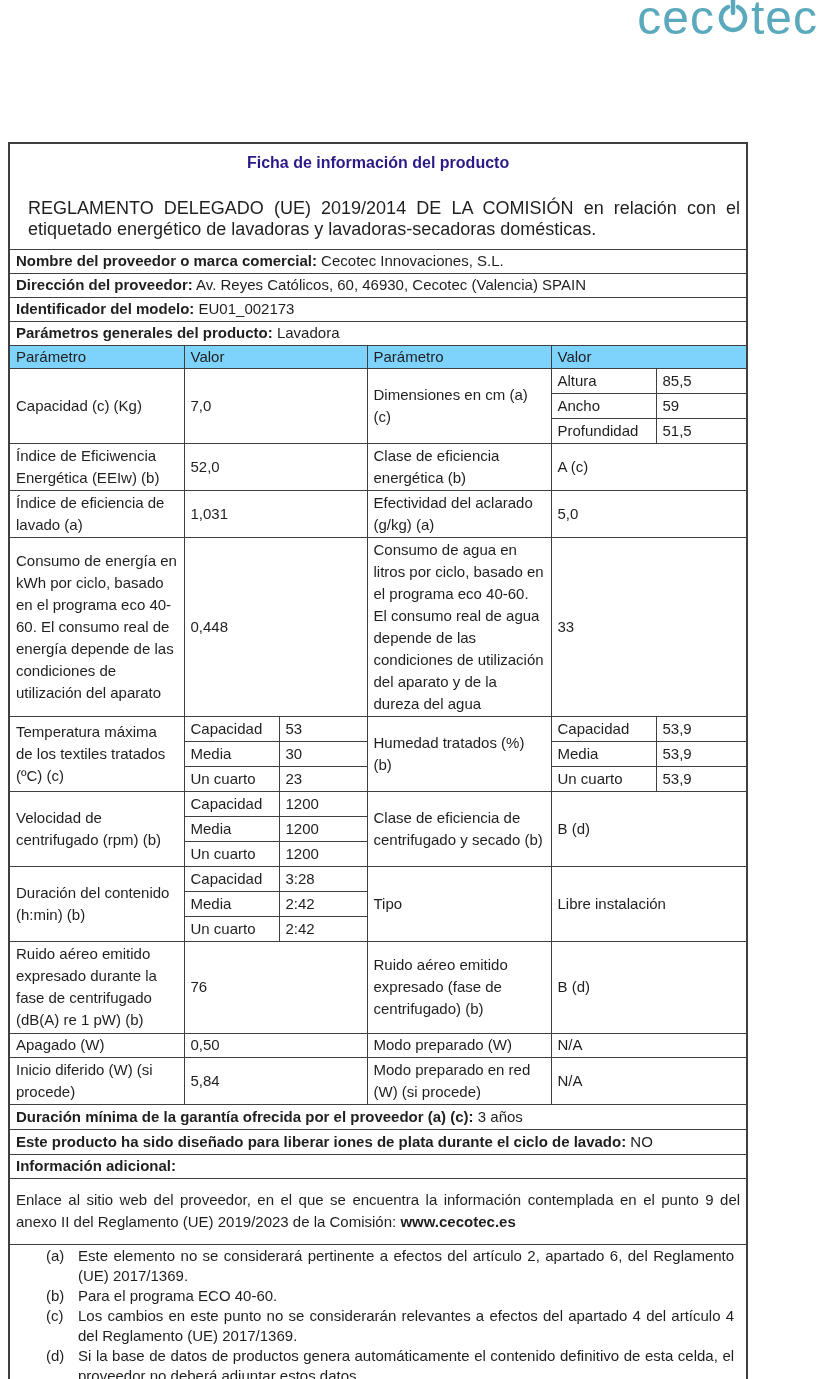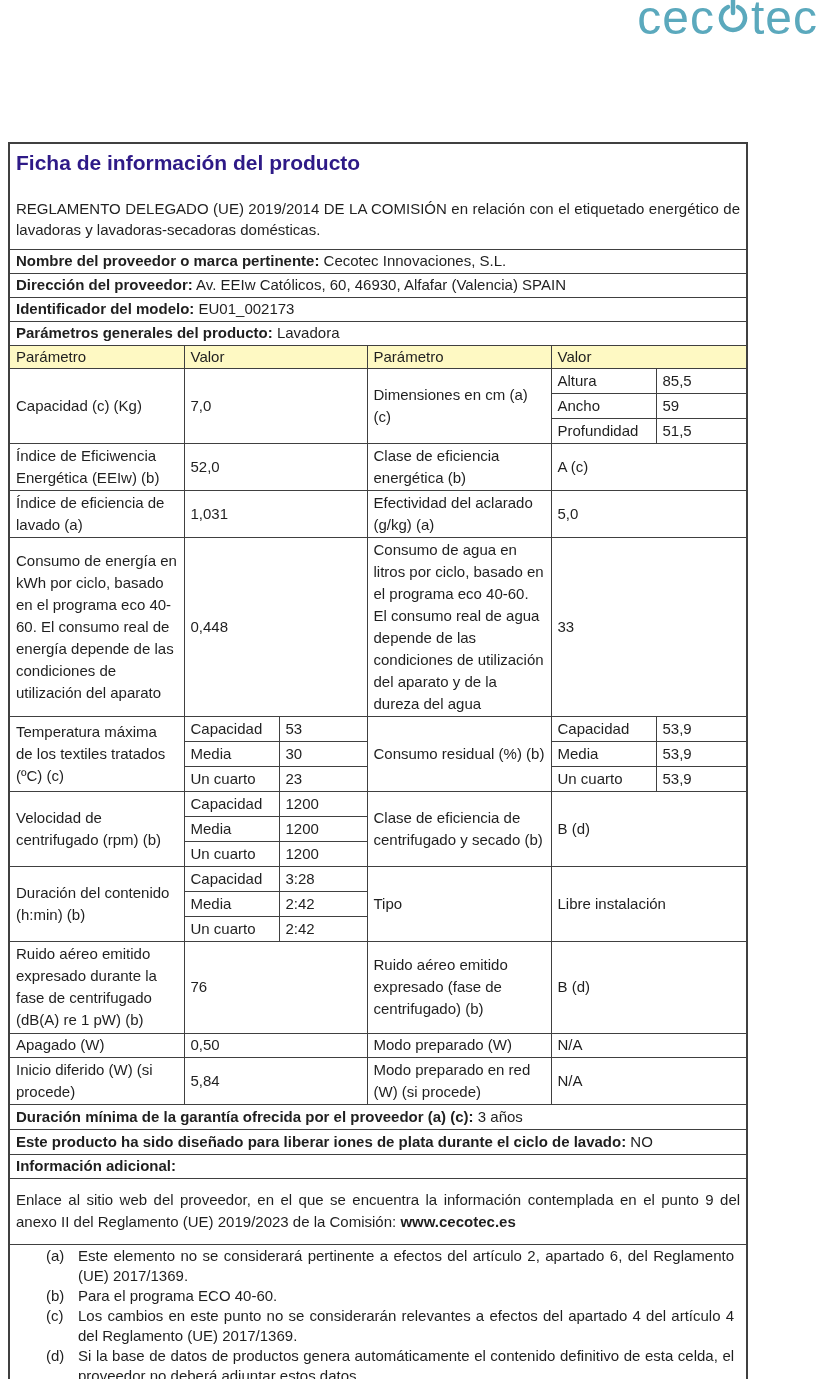--- a/index.html
+++ b/index.html
@@ -30,27 +30,27 @@
   table.fiche td {
     border: 1px solid #404040;
     padding: 1px 6px;
     font-size: 15px;
     line-height: 22px;
     vertical-align: middle;
     overflow: hidden;
   }
   .b { font-weight: bold; }
   .title-cell { padding: 8px 7px 10px 7px; height: 106px; vertical-align: top; }
-  .doc-title { font-size: 21px; font-weight: bold; color: #2e1a87; }
-  .intro { margin-top: 24px; font-size: 15px; text-align: justify; line-height: 21px; }
+  .doc-title { font-size: 16px; font-weight: bold; color: #2e1a87; text-align: center; }
+  .intro { margin-top: 24px; font-size: 18px; text-align: justify; line-height: 21px; margin-left: 12px; }
   tr.h24 td { height: 24px; line-height: 20px; }
   tr.h25 td { height: 25px; line-height: 20px; }
   tr.h46 td { height: 46px; }
   tr.h92 td { height: 92px; }
-  tr.hdr td { background: #fef9c3; height: 16px; line-height: 20px; }
+  tr.hdr td { background: #7dd3fc; height: 16px; line-height: 20px; }
   td.sub { height: 24px; line-height: 20px; }
   .link-cell { height: 66px; line-height: 28px; text-align: justify; padding: 4px 7px; font-size: 15.5px; margin-left: 47px; }
   .fn-cell { height: 139px; padding: 4px 6px 4px 0; vertical-align: top; }
   .fn { position: relative; padding-left: 62px; padding-right: 6px; text-align: justify; line-height: 20px; font-size: 15px; }
   .fn-label { position: absolute; left: 30px; }
 </style>
 </head>
 <body>
 
 <div class="logo">
@@ -74,24 +74,24 @@
 
   <tbody>
       <tr>
     <td colspan="6" class="title-cell">
       <div class="doc-title">Ficha de información del producto</div>
       <div class="intro">REGLAMENTO DELEGADO (UE) 2019/2014 DE LA COMISIÓN en relación con el etiquetado energético de lavadoras y lavadoras-secadoras domésticas.</div>
     </td>
   </tr>
 
   <tr class="h24">
-    <td colspan="6"><span class="b">Nombre del proveedor o marca pertinente:</span> <span>Cecotec Innovaciones, S.L.</span></td>
-  </tr>
-  <tr class="h24">
-    <td colspan="6"><span class="b">Dirección del proveedor:</span> <span>Av. EEIw Católicos, 60, 46930, Alfafar (Valencia) SPAIN</span></td>
+    <td colspan="6"><span class="b">Nombre del proveedor o marca comercial:</span> <span>Cecotec Innovaciones, S.L.</span></td>
+  </tr>
+  <tr class="h24">
+    <td colspan="6"><span class="b">Dirección del proveedor:</span> <span>Av. Reyes Católicos, 60, 46930, Cecotec (Valencia) SPAIN</span></td>
   </tr>
   <tr class="h24">
     <td colspan="6"><span class="b">Identificador del modelo:</span> <span>EU01_002173</span></td>
   </tr>
   <tr class="h24">
     <td colspan="6"><span class="b">Parámetros generales del producto:</span> <span>Lavadora</span></td>
   </tr>
 
   <tr class="hdr">
     <td>Parámetro</td>
@@ -134,21 +134,21 @@
     <td>Consumo de energía en kWh por ciclo, basado en el programa eco 40-60. El consumo real de energía depende de las condiciones de utilización del aparato</td>
     <td colspan="2">0,448</td>
     <td>Consumo de agua en litros por ciclo, basado en el programa eco 40-60. El consumo real de agua depende de las condiciones de utilización del aparato y de la dureza del agua</td>
     <td colspan="2">33</td>
   </tr>
 
   <tr>
     <td rowspan="3">Temperatura máxima de los textiles tratados (ºC) (c)</td>
     <td class="sub">Capacidad</td>
     <td class="sub">53</td>
-    <td rowspan="3">Consumo residual (%) (b)</td>
+    <td rowspan="3">Humedad tratados (%) (b)</td>
     <td class="sub">Capacidad</td>
     <td class="sub">53,9</td>
   </tr>
   <tr>
     <td class="sub">Media</td>
     <td class="sub">30</td>
     <td class="sub">Media</td>
     <td class="sub">53,9</td>
   </tr>
   <tr>

